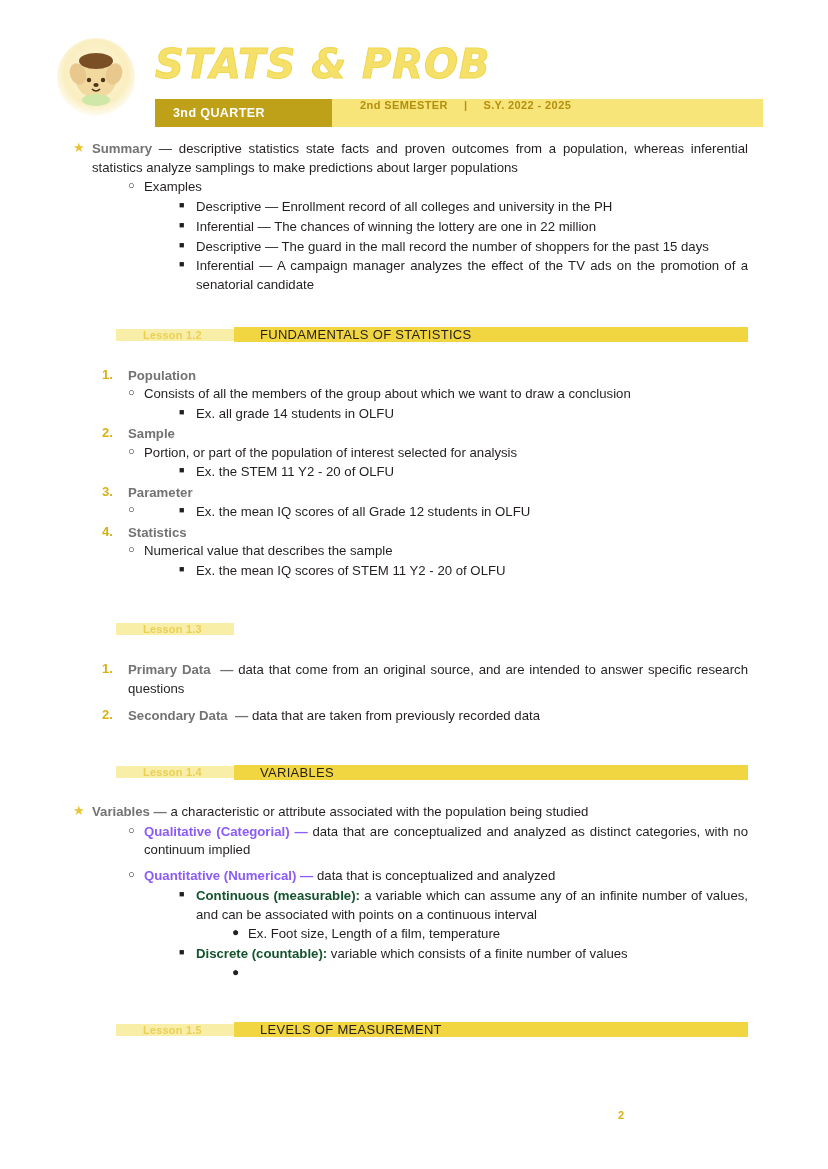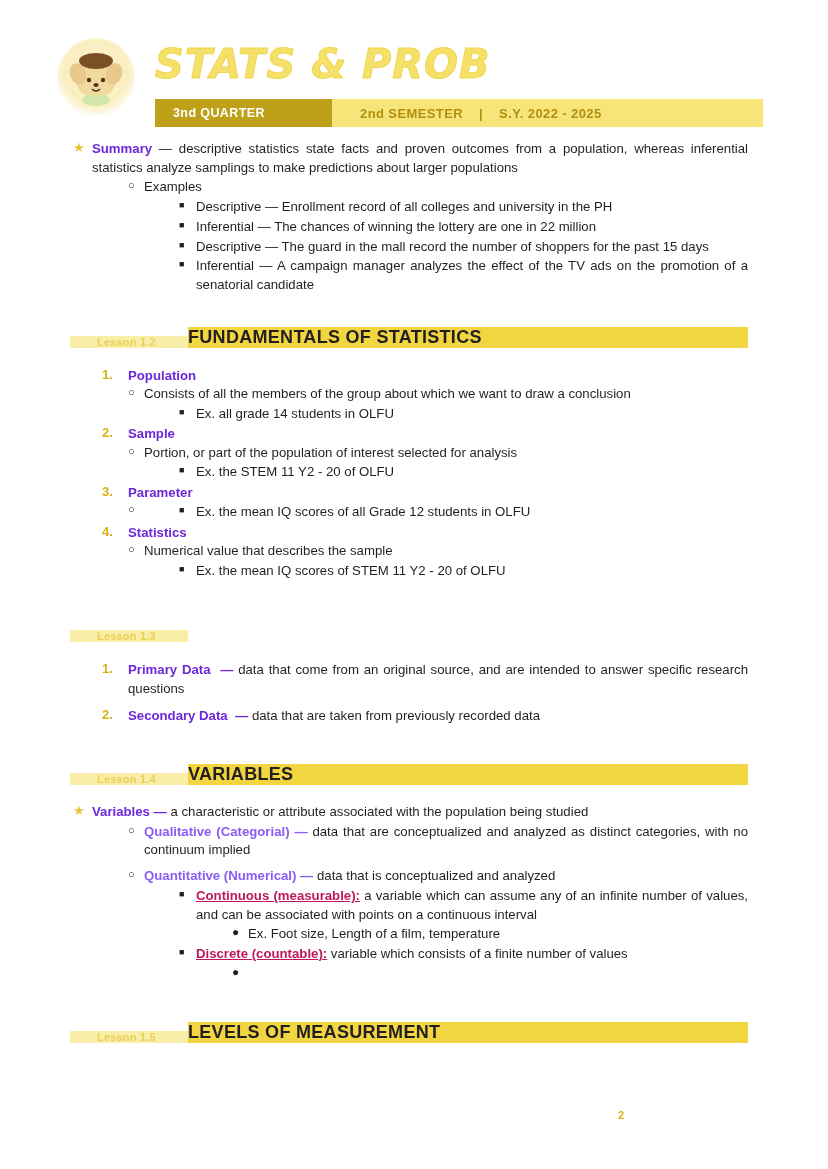--- a/index.html
+++ b/index.html
@@ -75,23 +75,23 @@
     font-size: 12.5px;
     letter-spacing: 0.4px;
     display: flex;
     align-items: center;
     padding: 0 18px;
     width: 177px;
   }
   .meta-rest {
     flex: 1;
     display: flex;
-    align-items: center;
+    align-items: flex-start;
     padding-left: 28px;
-    font-size: 13px;
+    font-size: 11px;
     font-weight: bold;
     color: #b28f0f;
     letter-spacing: 0.4px;
   }
   .meta-rest .sep { padding: 0 16px; color: #b28f0f; }
 
   
   .content {
     position: absolute;
     left: 0;
@@ -136,50 +136,51 @@
   .num-item > .num {
     position: absolute;
     left: 10px;
     top: 0;
     color: #d7b212;
     font-weight: bold;
     font-size: 13px;
   }
   .num-item > .body { display: block; padding-left: 36px; }
 
-  .term { color: #6d28d9; font-weight: bold; }
+  .term { color: #737373; font-weight: bold; }
   .term-sub { color: #8b5cf6; font-weight: bold; }
-  .term-brown { color: #be185d; font-weight: bold; text-decoration: underline; }
+  .term-brown { color: #14532d; font-weight: bold; }
 
   
   .lesson {
     display: flex;
-    align-items: flex-end;
+    align-items: center;
     height: 26px;
-    margin: 0 80px 0 70px;
+    margin: 0 80px 0 116px;
   }
   .lesson .tag {
     width: 118px;
     background: #f9eea8;
     color: #e9d055;
     font-weight: bold;
     font-size: 11px;
     display: flex;
     align-items: center;
     padding-left: 27px;
     letter-spacing: 0.2px;
   }
   .lesson .name {
     flex: 1;
     background: #f2d641;
     color: #231f20;
-    font-weight: bold;
-    font-size: 18px;
+    font-weight: normal;
+    font-size: 13px;
     display: flex;
     align-items: center;
+    padding-left: 26px;
     letter-spacing: 0.3px;
   }
   .gap-md { height: 18px; }
   .gap-lg { height: 26px; }
   .gap-xl { height: 34px; }
 
   .page-num {
     position: absolute;
     right: 80px;
     bottom: 48px;

